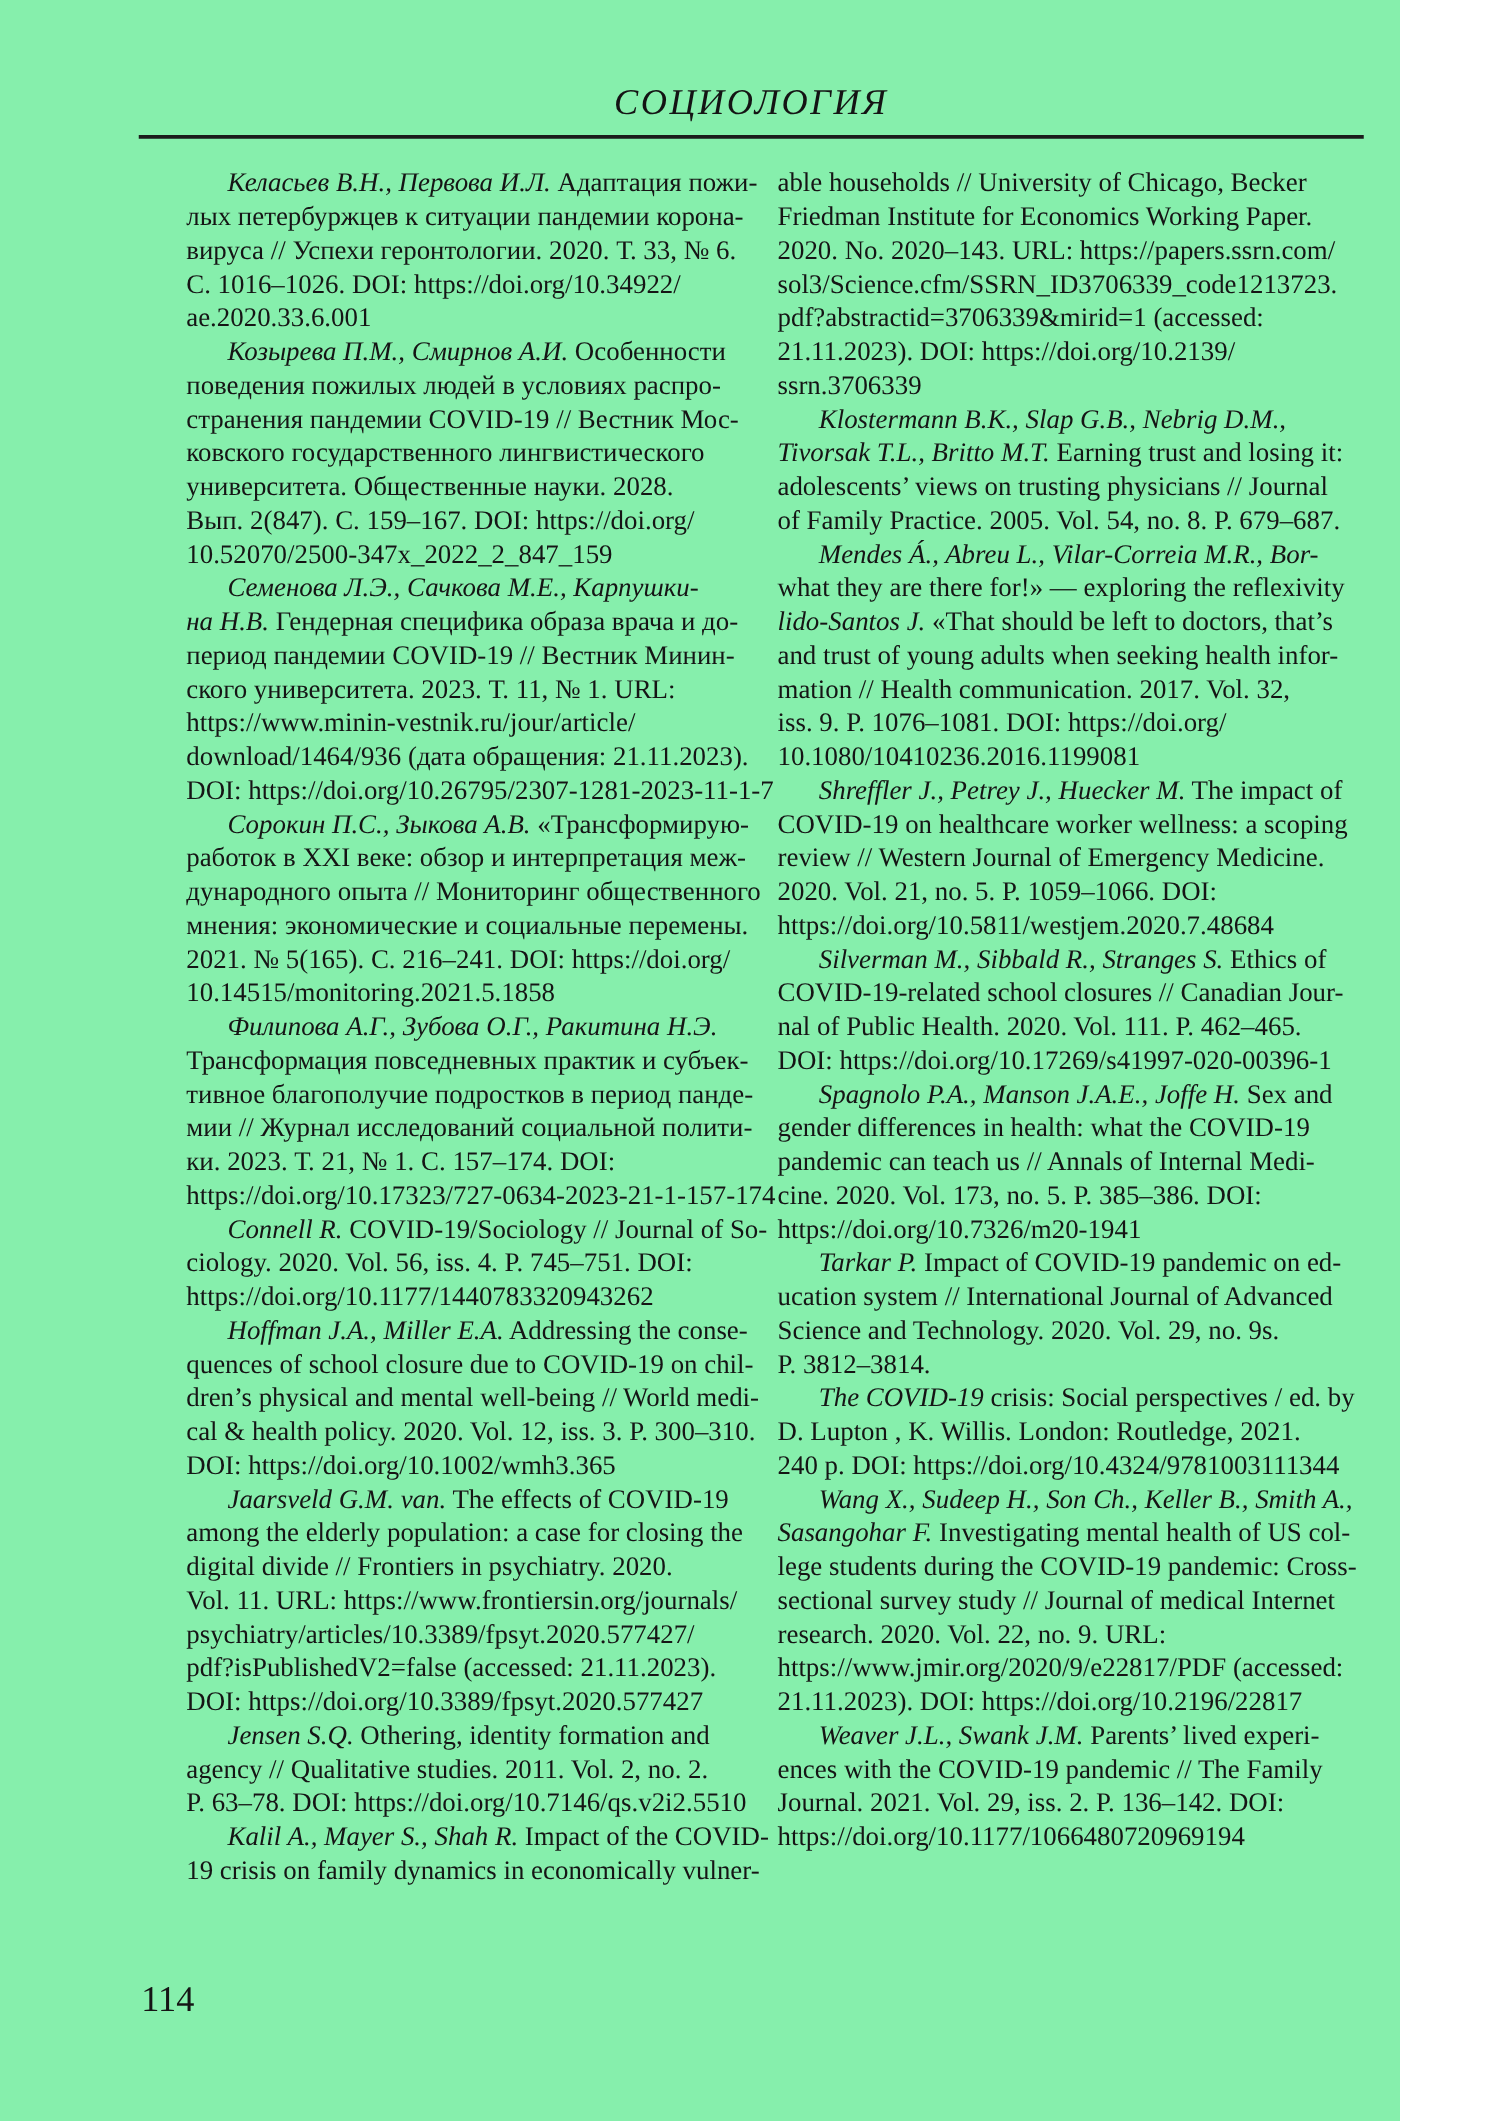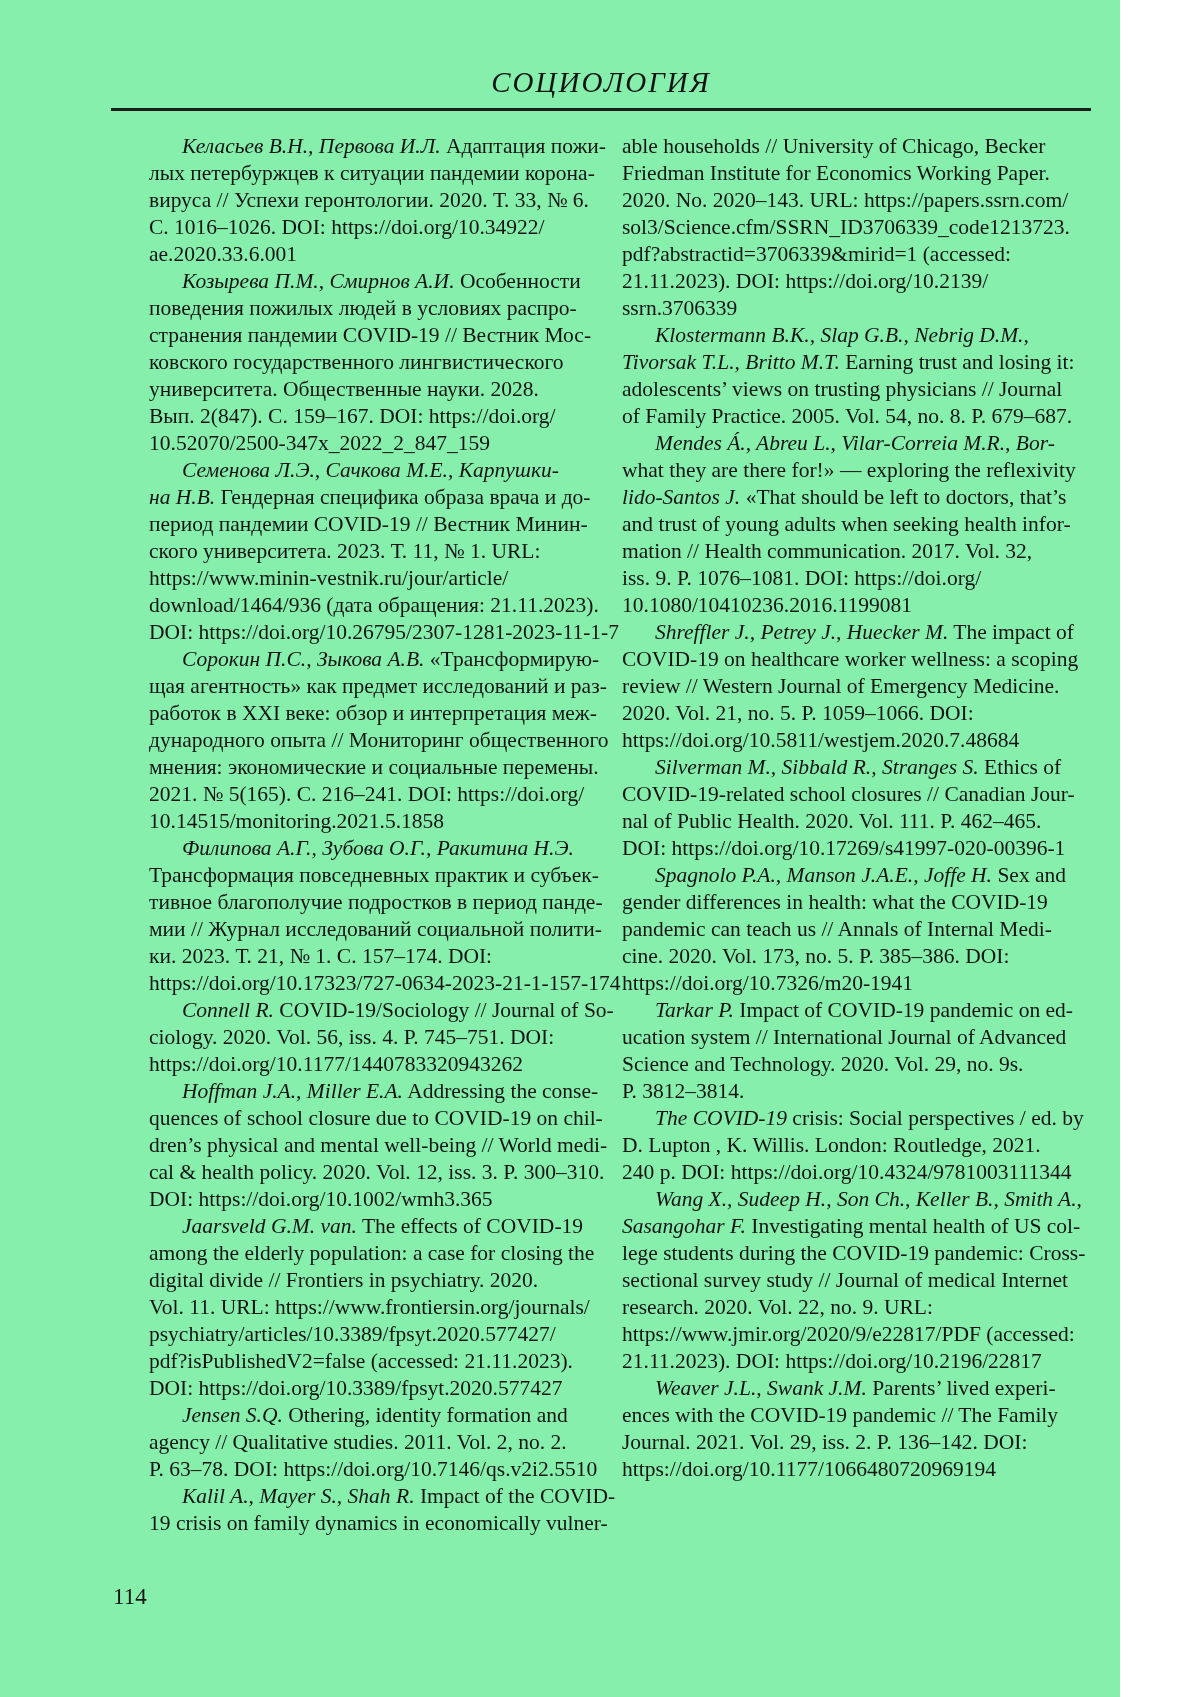--- a/index.html
+++ b/index.html
@@ -48,21 +48,21 @@
   .line {
     white-space: nowrap;
     height: 27px;
   }
   .line.first { text-indent: 33px; }
   .it { font-style: italic; }
   .page-number {
     position: absolute;
     left: 113px;
     top: 1584px;
-    font-size: 23px;
+    font-size: 29px;
     color: #151515;
   }
 </style>
 </head>
 <body>
 
 <div class="page">
   <div class="running-head">СОЦИОЛОГИЯ</div>
   <div class="head-rule"></div>
 
@@ -87,21 +87,20 @@
         <div class="line first"><span class="it">Семенова Л.Э., Сачкова М.Е., Карпушки-</span></div>
         <div class="line"><span class="it">на Н.В.</span><span> Гендерная специфика образа врача и до-</span></div>
         <div class="line"><span>период пандемии COVID-19 // Вестник Минин-</span></div>
         <div class="line"><span>ского университета. 2023. Т. 11, № 1. URL:</span></div>
         <div class="line"><span>https://www.minin-vestnik.ru/jour/article/</span></div>
         <div class="line"><span>download/1464/936 (дата обращения: 21.11.2023).</span></div>
         <div class="line"><span>DOI: https://doi.org/10.26795/2307-1281-2023-11-1-7</span></div>
       </div>
       <div class="ref">
         <div class="line first"><span class="it">Сорокин П.С., Зыкова А.В.</span><span> «Трансформирую-</span></div>
-        <div class="line"><span>щая агентность» как предмет исследований и раз-</span></div>
         <div class="line"><span>работок в XXI веке: обзор и интерпретация меж-</span></div>
         <div class="line"><span>дународного опыта // Мониторинг общественного</span></div>
         <div class="line"><span>мнения: экономические и социальные перемены.</span></div>
         <div class="line"><span>2021. № 5(165). С. 216–241. DOI: https://doi.org/</span></div>
         <div class="line"><span>10.14515/monitoring.2021.5.1858</span></div>
       </div>
       <div class="ref">
         <div class="line first"><span class="it">Филипова А.Г., Зубова О.Г., Ракитина Н.Э.</span></div>
         <div class="line"><span>Трансформация повседневных практик и субъек-</span></div>
         <div class="line"><span>тивное благополучие подростков в период панде-</span></div>

